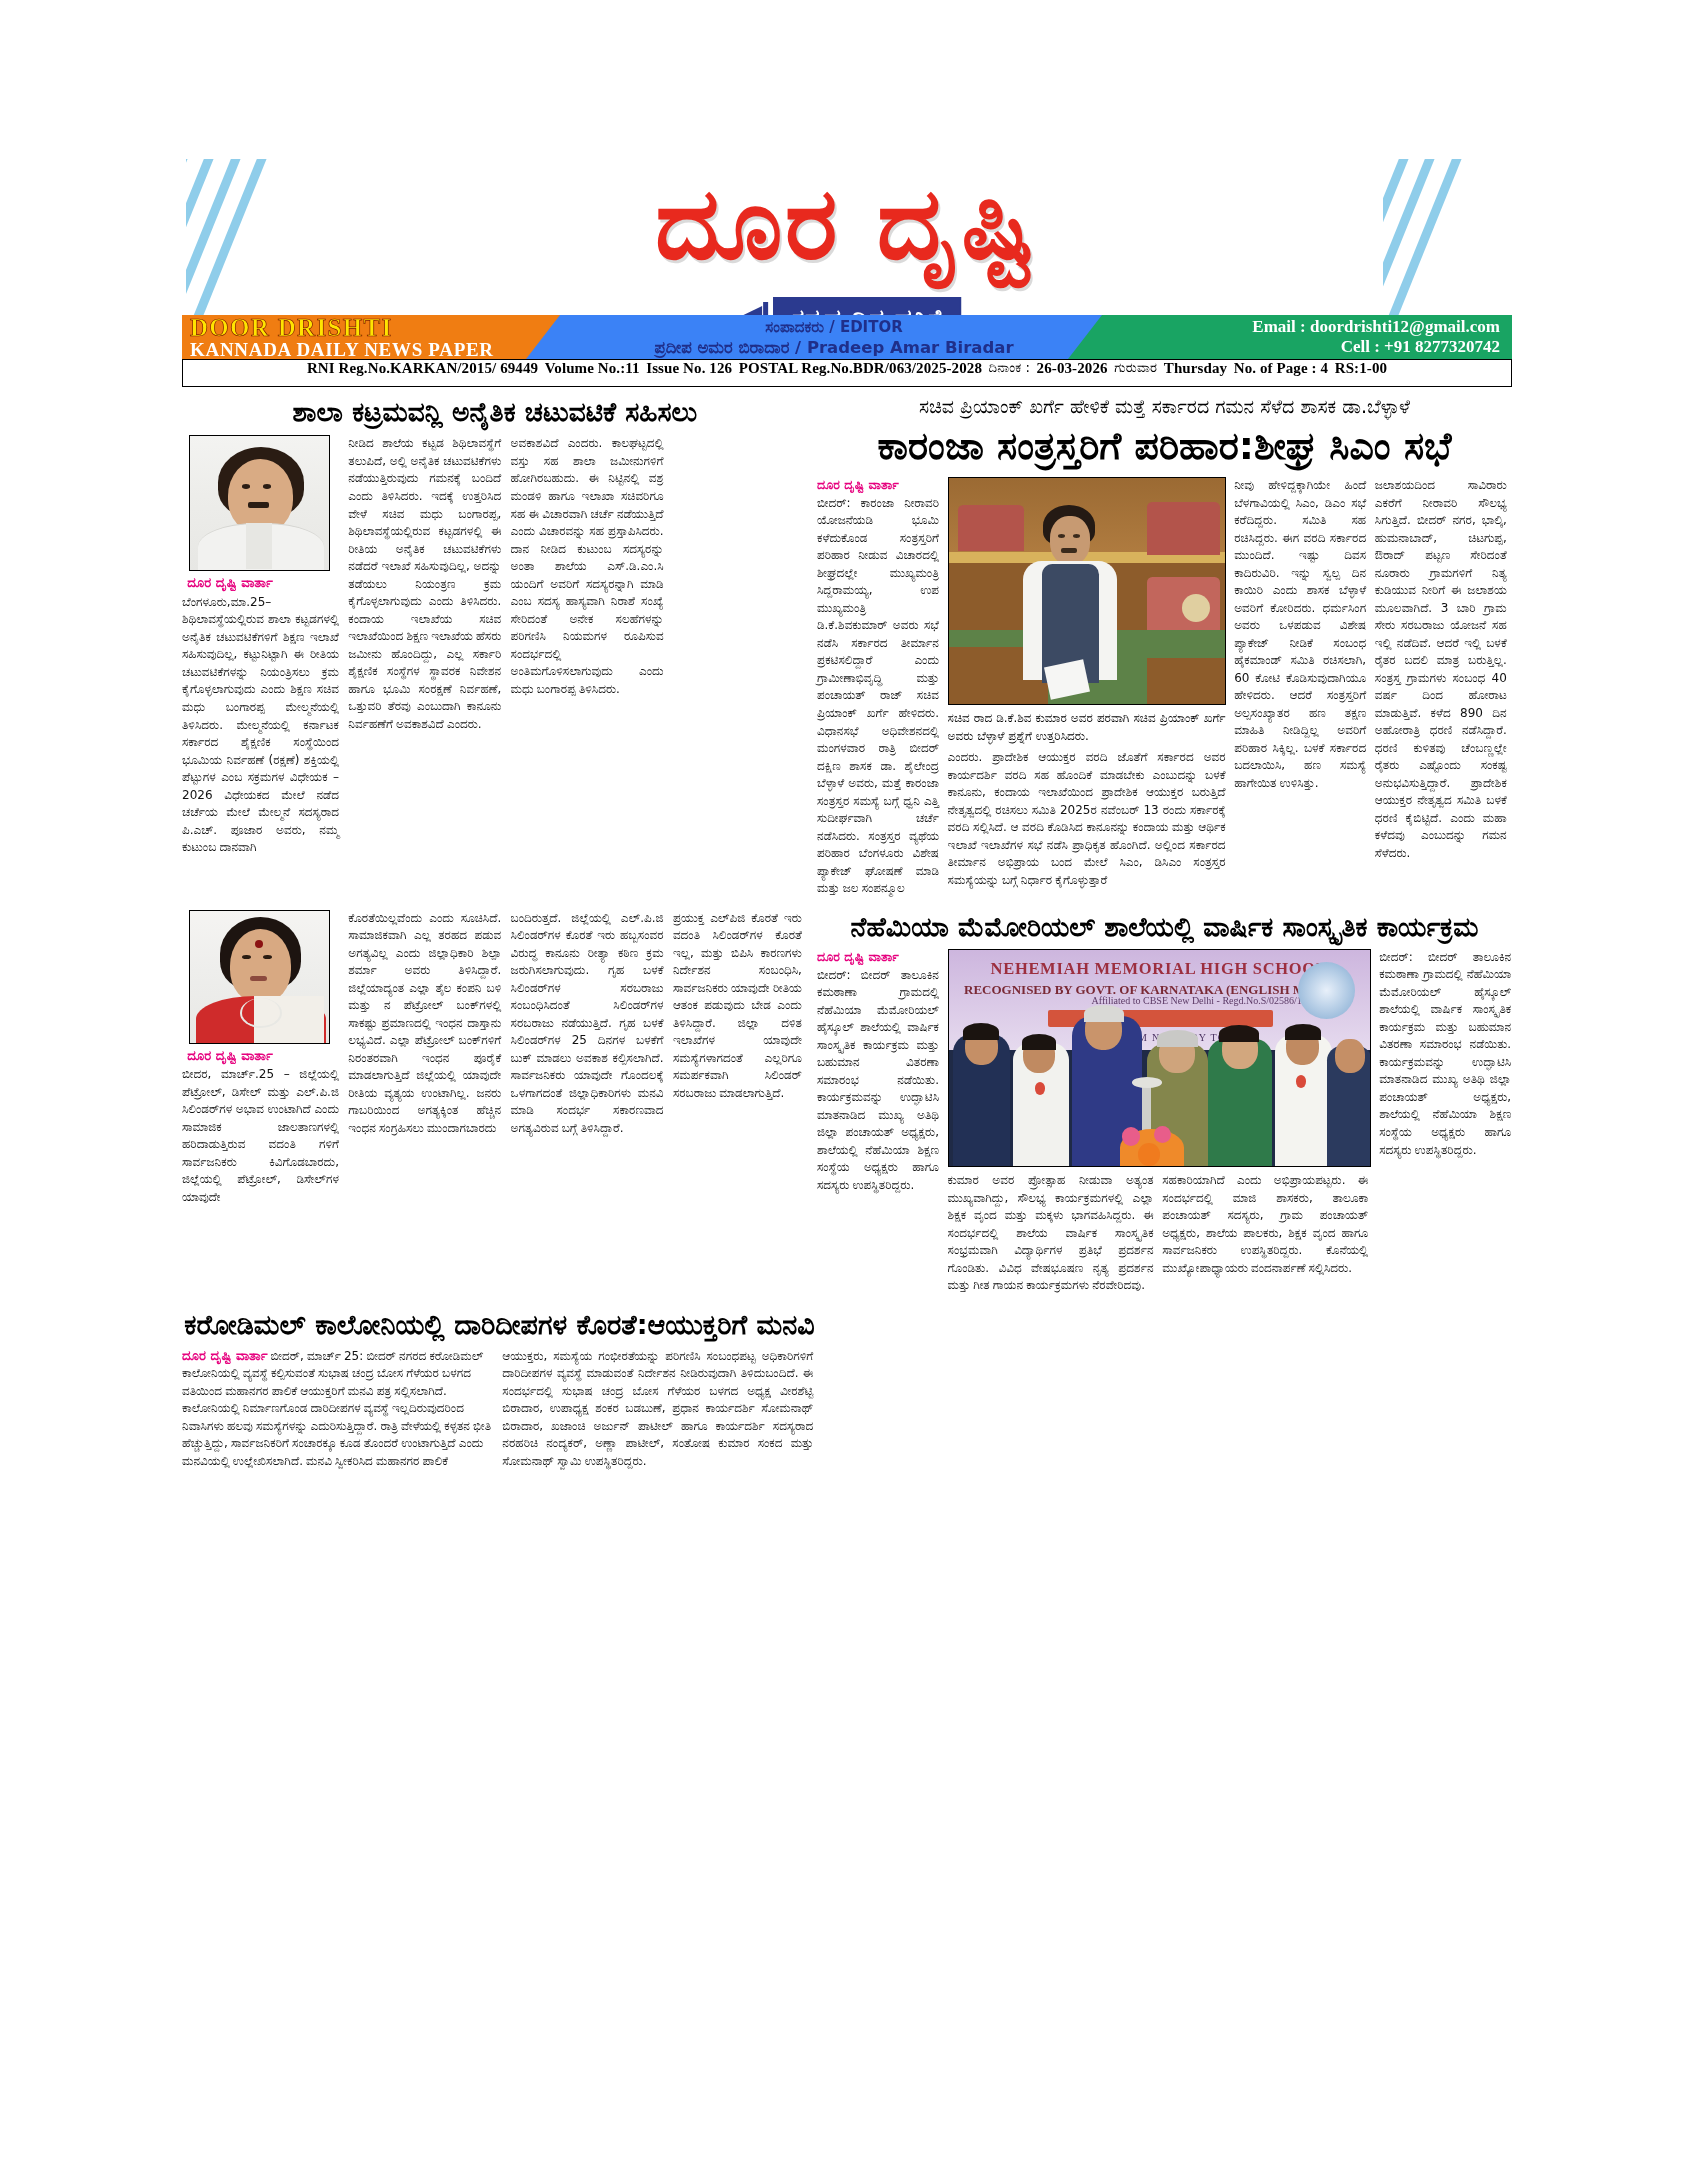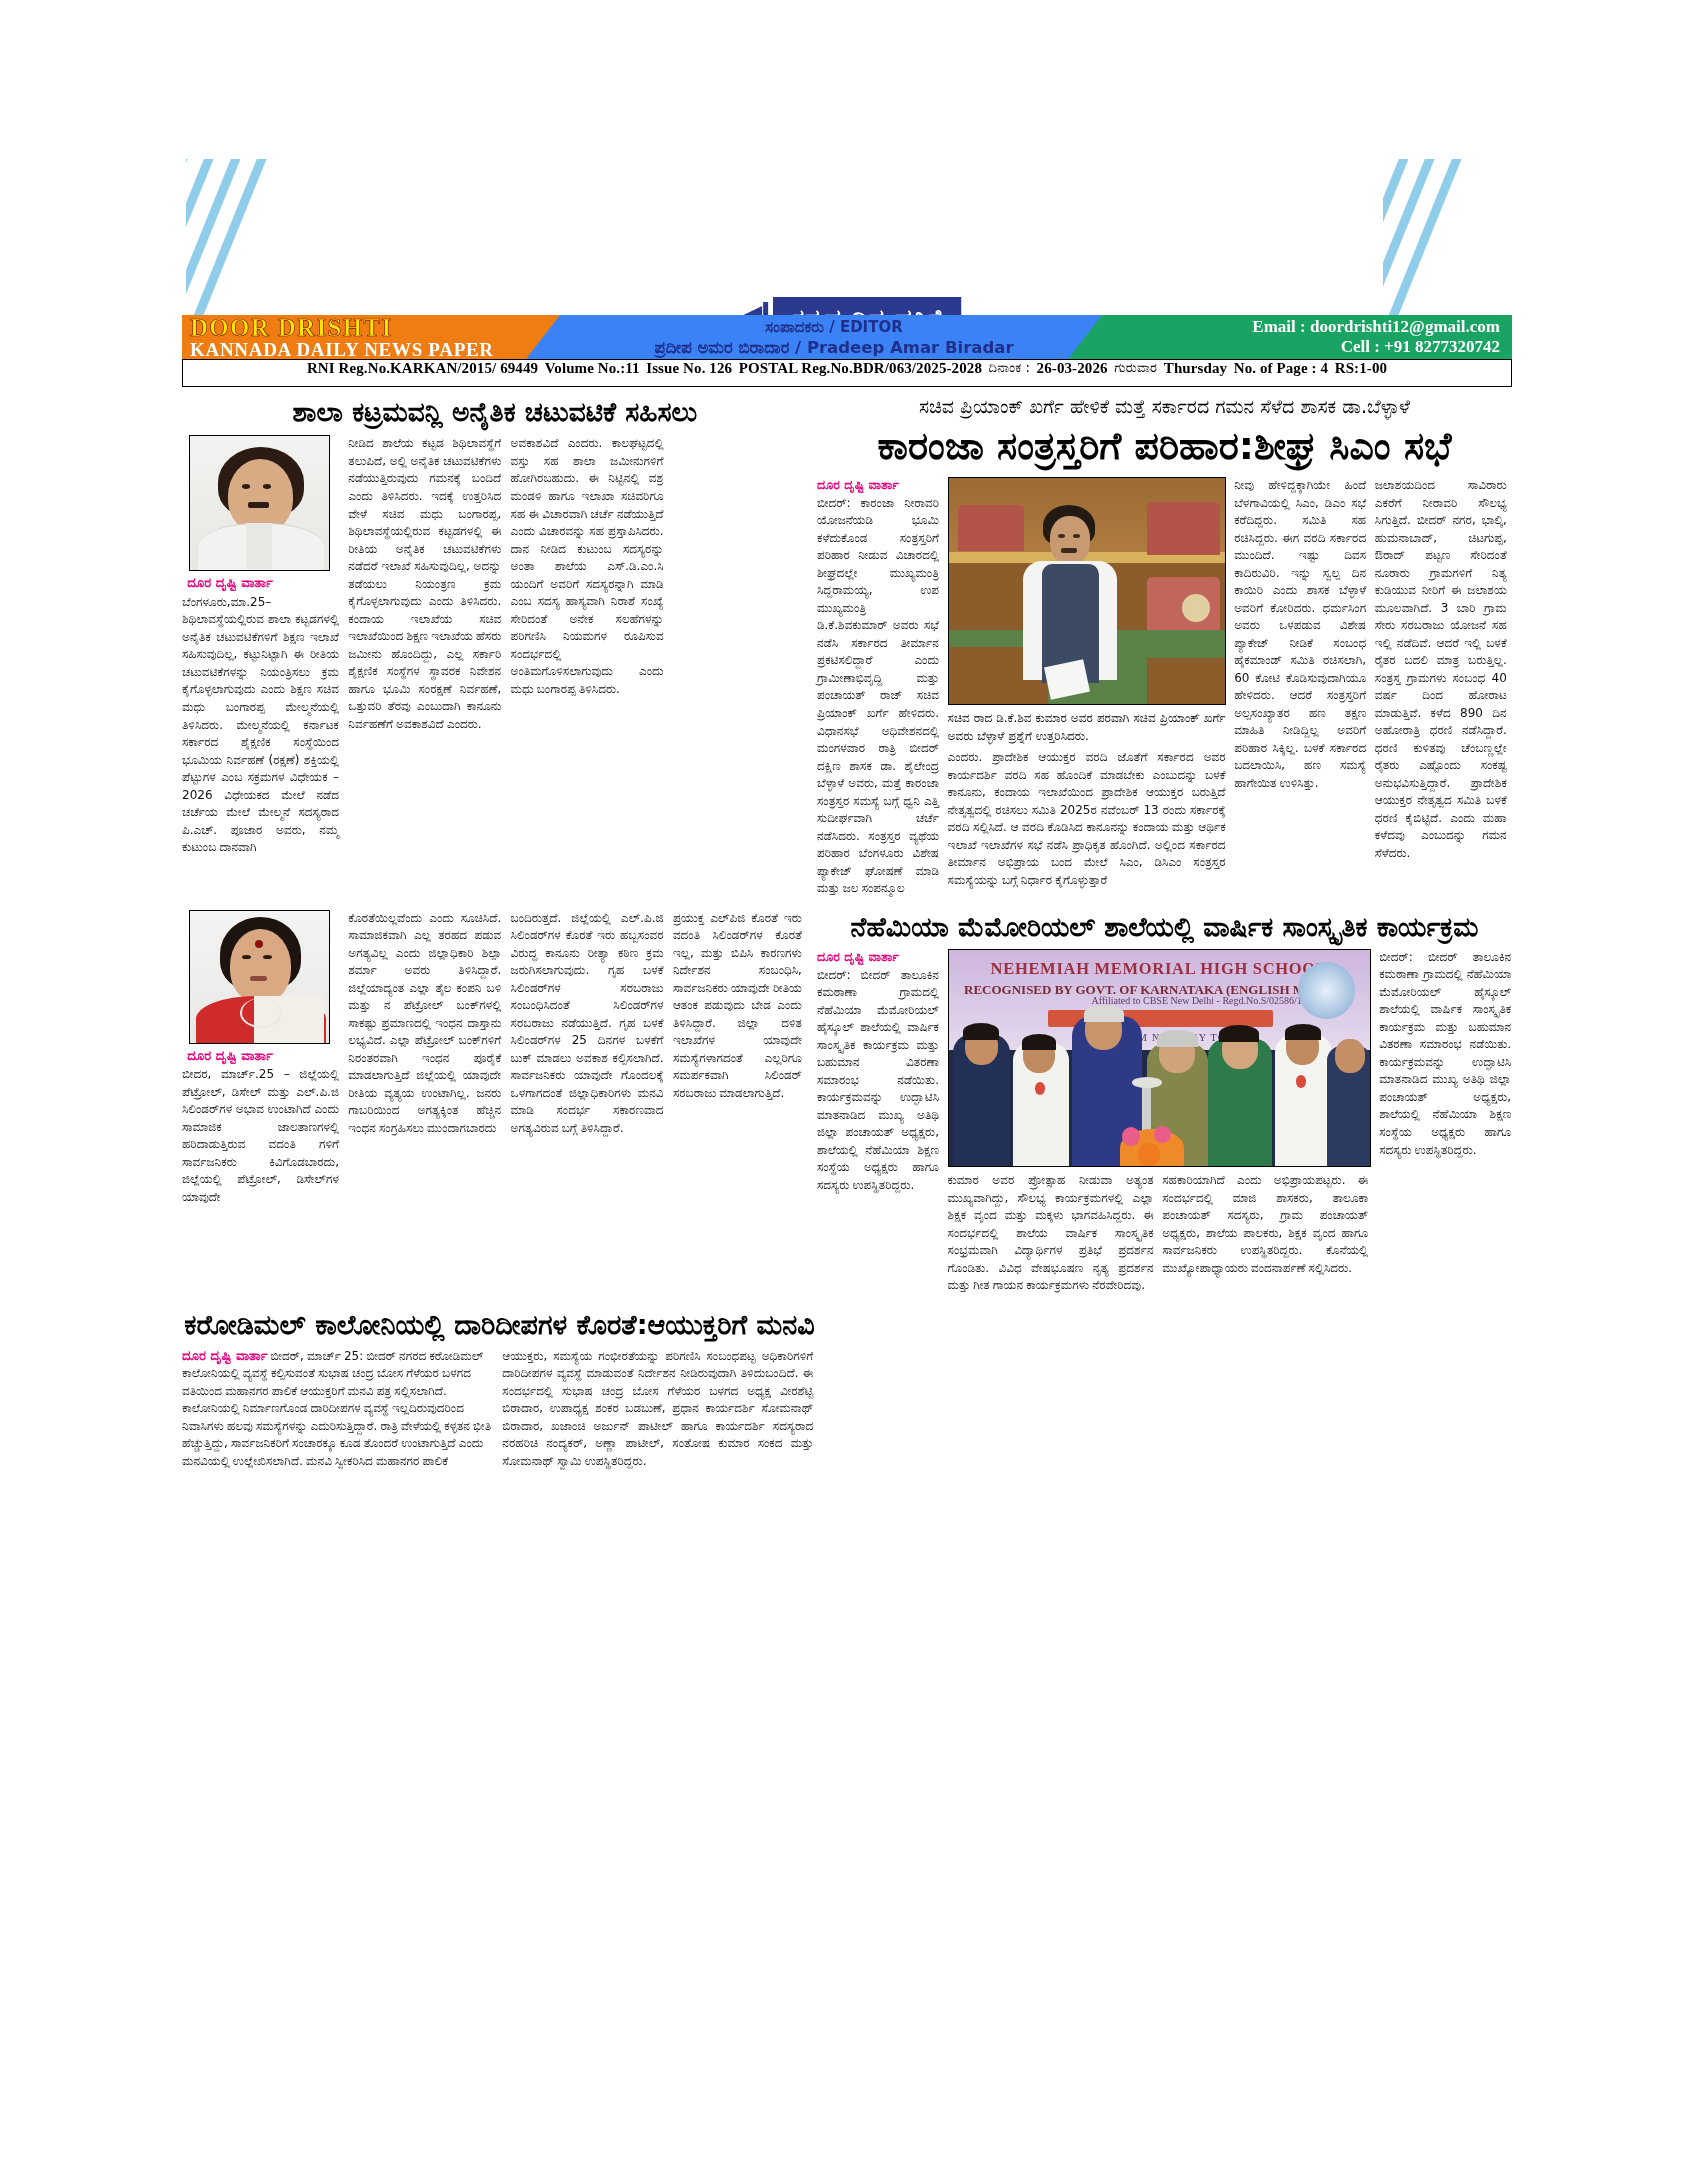--- a/index.html
+++ b/index.html
@@ -148,20 +148,23 @@
           <i></i>
           <i></i>
     </div>
     <div class="stripes-right">
       <i></i>
           <i></i>
           <i></i>
           <i></i>
     </div>
 
+    <div class="nameplate">
+      <div class="kn-title">ದೂರ ದೃಷ್ಟಿ</div>
+    </div>
 
     <div class="subplate">
       <span class="nib"></span>
       <span class="nib-bar"></span>
       <span class="kn-sub">ಕನ್ನಡ ದಿನ ಪತ್ರಿಕೆ</span>
     </div>
 
     <div class="band">
       <div class="orange">
         <div class="l1">DOOR DRISHTI</div>

